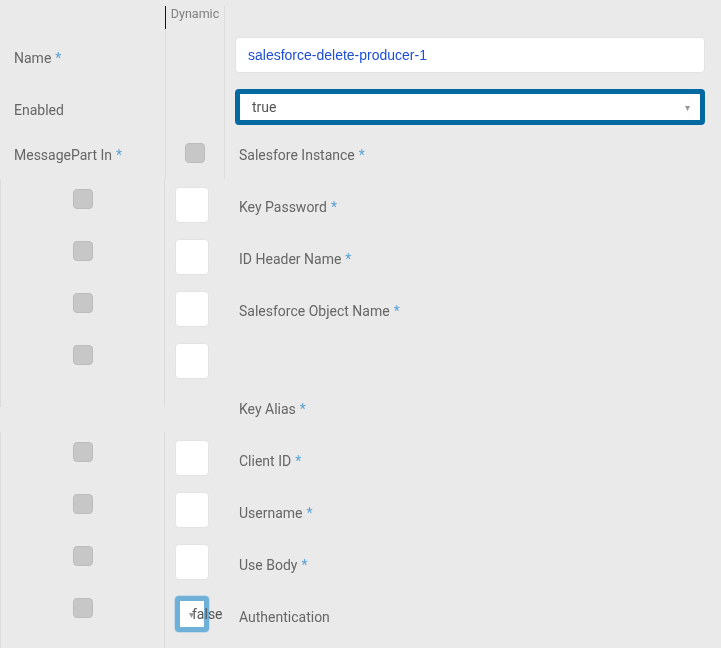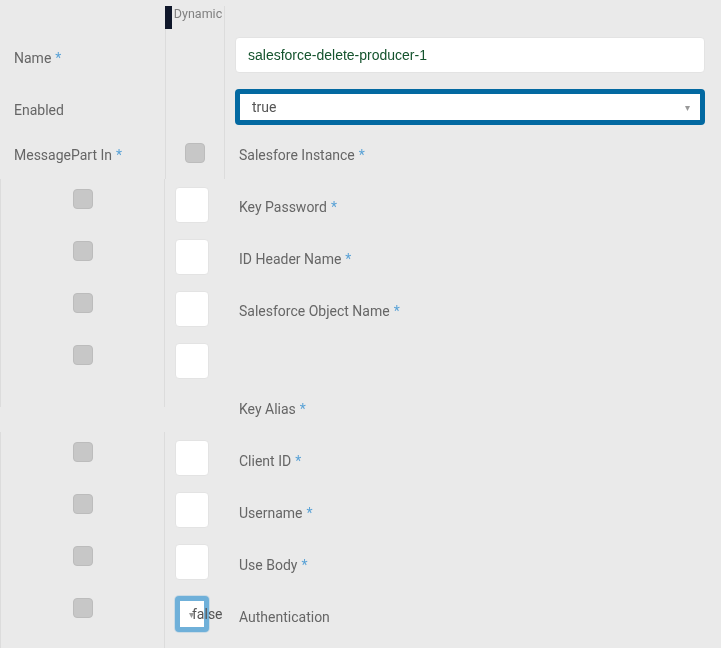--- a/index.html
+++ b/index.html
@@ -47,21 +47,21 @@
     padding: 8px 16px 8px 10px;
   }
   .textfield {
     width: 100%;
     height: 36px;
     border: 1px solid #e3e3e3;
     border-radius: 4px;
     background: #fff;
     padding: 0 12px;
     font-size: 14px;
-    color: #14532d;
+    color: #1d4ed8;
     outline: none;
   }
   .select {
     width: 100%;
     height: 36px;
     border: 5px solid #0369a1;
     border-radius: 4px;
     background: #fff;
     padding: 0 12px;
     font-size: 14px;
@@ -80,21 +80,21 @@
     right: 10px;
     top: 50%;
     transform: translateY(-50%);
     font-size: 10px;
     color: #999;
     pointer-events: none;
   }
   .tallgap { height: 20px; }
   .header-row { display: contents; }
   .header-row .dyn-hdr {
-    border-left: 7px solid #0f172a;
+    border-left: 1px solid #0f172a;
     border-right: 1px solid #dcdcdc;
     text-align: center;
     font-size: 12.5px;
     color: #808080;
     padding: 0 0 8px;
   }
   .header-row .blank { }
 </style>
 </head>
 <body>

